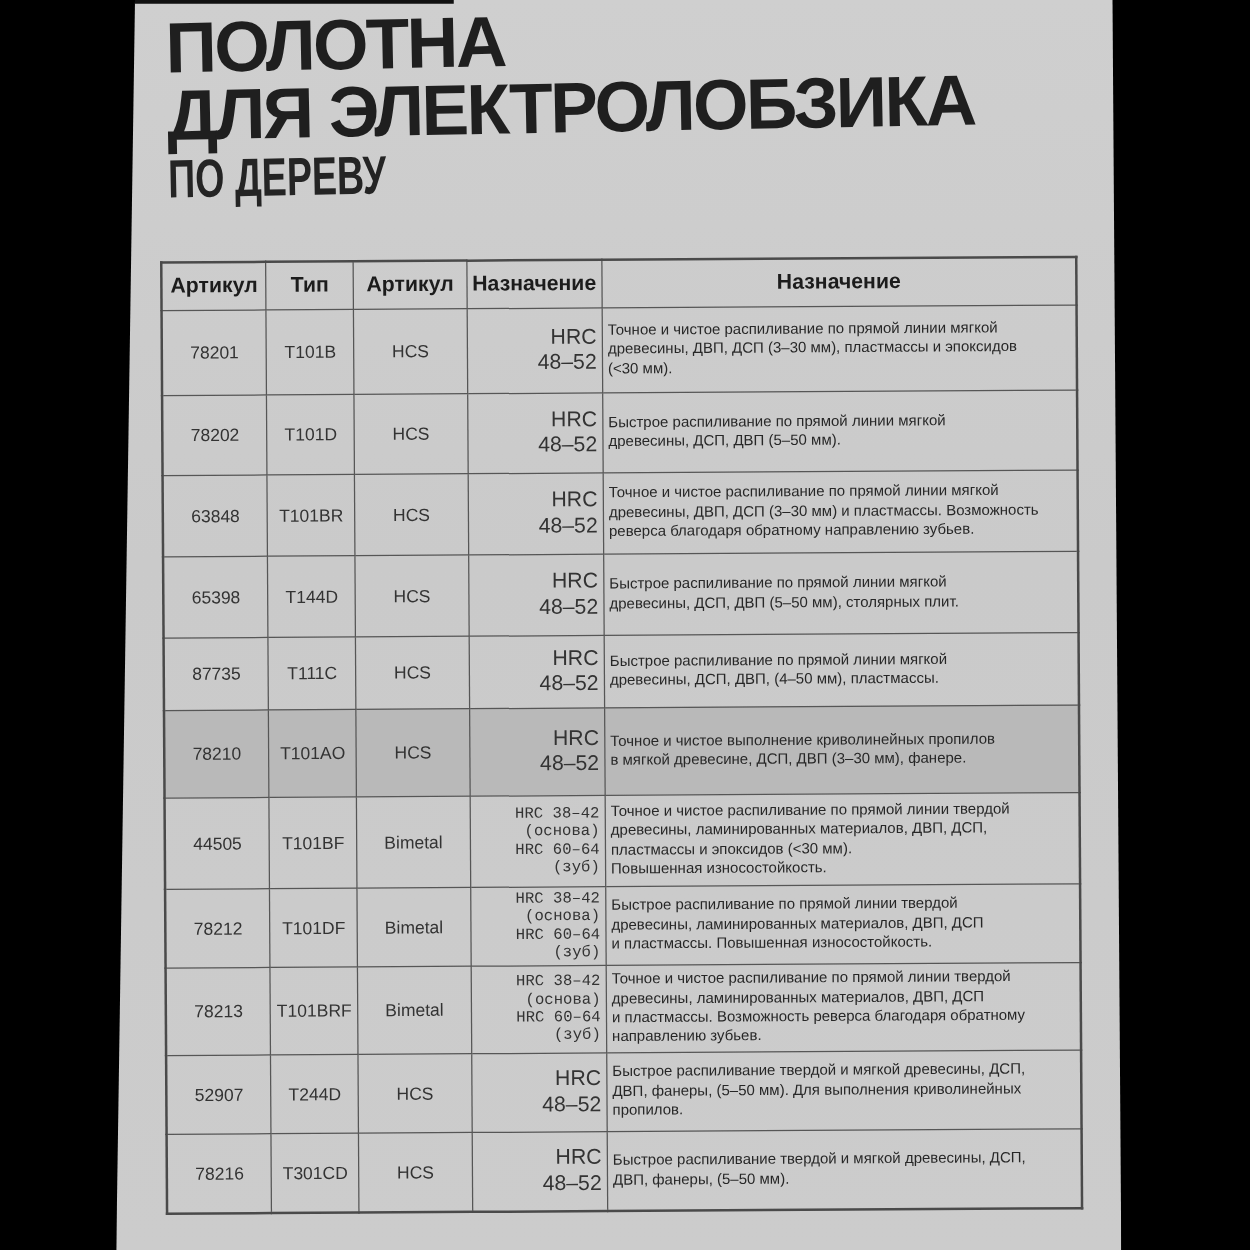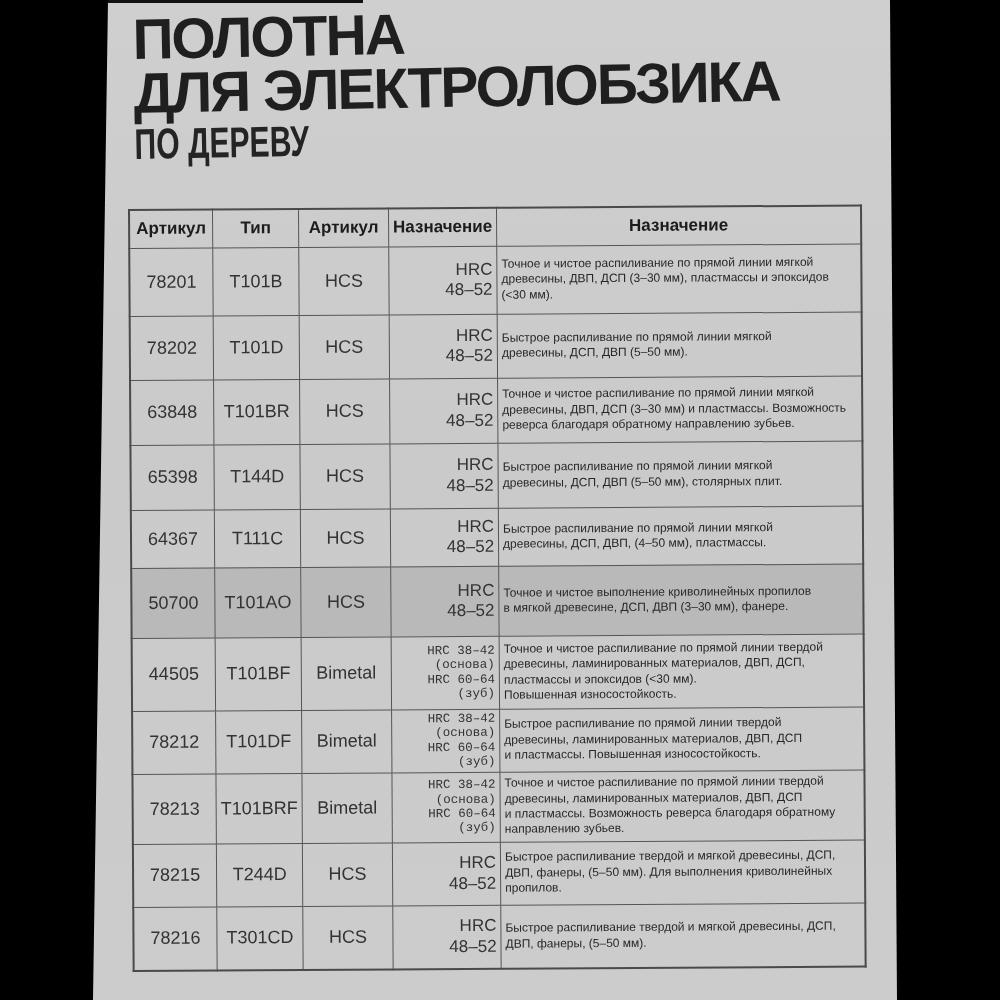--- a/index.html
+++ b/index.html
@@ -51,21 +51,21 @@
     padding:2px 4px;
     vertical-align:middle;
     background:transparent;
   }
   table.catalog{border:2px solid #4a4a4a;}
   th{
     font-size:17px;font-weight:700;color:#1c1c1c;
     text-align:center;
   }
   td.c-article,td.c-type,td.c-material{
-    font-size:18px;text-align:center;font-weight:400;color:#333;
+    font-size:14px;text-align:center;font-weight:400;color:#333;
   }
   td.c-hardness{
     font-size:17px;text-align:right;color:#333;
     white-space:pre-line;line-height:1.2;
   }
   tr.bimetal td.c-hardness{
     font-size:12.5px;line-height:1.15;font-family:Liberation Mono, monospace;
   }
   td.c-purpose{
     font-size:12px;text-align:left;color:#272727;
@@ -142,30 +142,30 @@
       <tr style="height:65px">
         <td class="c-article">65398</td>
         <td class="c-type">T144D</td>
         <td class="c-material">HCS</td>
         <td class="c-hardness">HRC
 48–52</td>
         <td class="c-purpose">Быстрое распиливание по прямой линии мягкой
 древесины, ДСП, ДВП (5–50 мм), столярных плит.</td>
       </tr>
       <tr style="height:58px">
-        <td class="c-article">64367</td>
+        <td class="c-article">87735</td>
         <td class="c-type">T111C</td>
         <td class="c-material">HCS</td>
         <td class="c-hardness">HRC
 48–52</td>
         <td class="c-purpose">Быстрое распиливание по прямой линии мягкой
 древесины, ДСП, ДВП, (4–50 мм), пластмассы.</td>
       </tr>
       <tr style="height:70px" class="highlight">
-        <td class="c-article">50700</td>
+        <td class="c-article">78210</td>
         <td class="c-type">T101AO</td>
         <td class="c-material">HCS</td>
         <td class="c-hardness">HRC
 48–52</td>
         <td class="c-purpose">Точное и чистое выполнение криволинейных пропилов
 в мягкой древесине, ДСП, ДВП (3–30 мм), фанере.</td>
       </tr>
       <tr style="height:73px" class="bimetal">
         <td class="c-article">44505</td>
         <td class="c-type">T101BF</td>
@@ -198,21 +198,21 @@
         <td class="c-hardness">HRC 38–42
 (основа)
 HRC 60–64
 (зуб)</td>
         <td class="c-purpose">Точное и чистое распиливание по прямой линии твердой
 древесины, ламинированных материалов, ДВП, ДСП
 и пластмассы. Возможность реверса благодаря обратному
 направлению зубьев.</td>
       </tr>
       <tr style="height:63px">
-        <td class="c-article">78215</td>
+        <td class="c-article">52907</td>
         <td class="c-type">T244D</td>
         <td class="c-material">HCS</td>
         <td class="c-hardness">HRC
 48–52</td>
         <td class="c-purpose">Быстрое распиливание твердой и мягкой древесины, ДСП,
 ДВП, фанеры, (5–50 мм). Для выполнения криволинейных
 пропилов.</td>
       </tr>
       <tr style="height:64px">
         <td class="c-article">78216</td>

